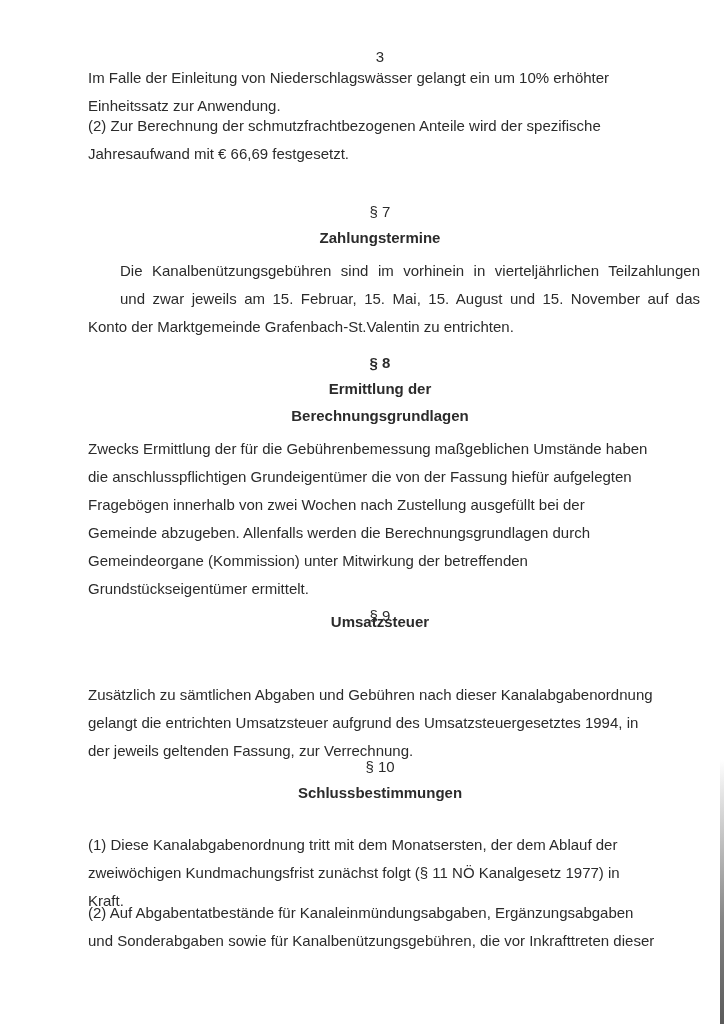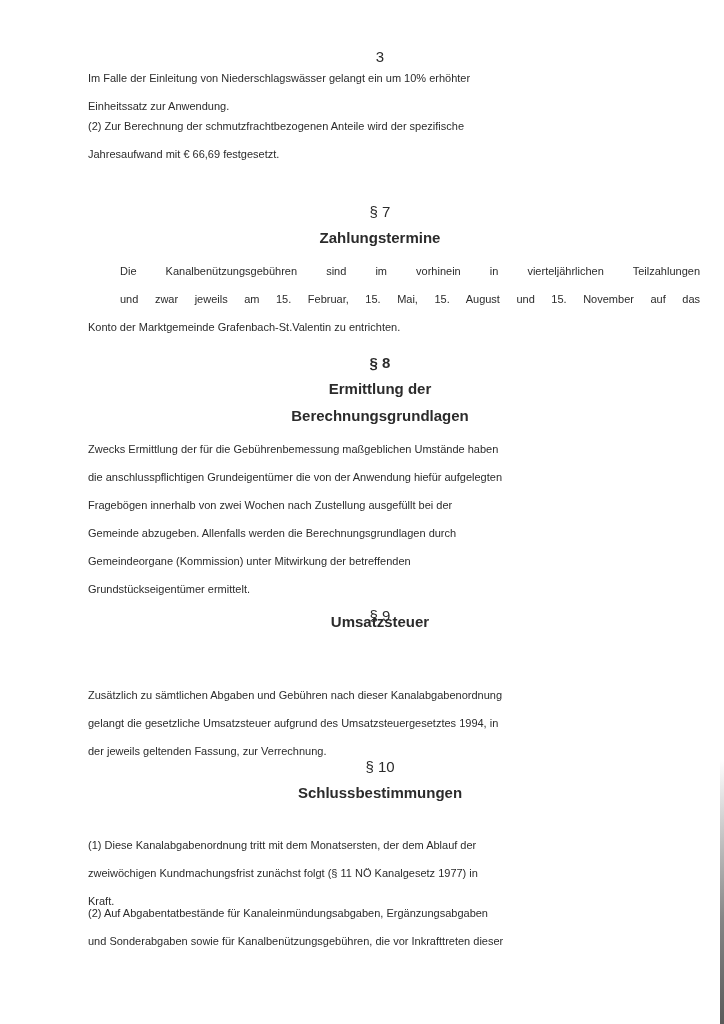--- a/index.html
+++ b/index.html
@@ -6,21 +6,21 @@
     body {
       width: 724px; height: 1024px; background: #ffffff; position: relative; overflow: hidden;
       font-family: "Liberation Sans", sans-serif; color: #2b2b2b;
     }
     .edge-shadow {
       position: absolute; right: 0; top: 760px; width: 4px; height: 264px;
       background: linear-gradient(to bottom, rgba(120,120,120,0) 0%, rgba(120,120,120,0.9) 60%, rgba(90,90,90,1) 100%);
     }
     .page { position: absolute; left: 88px; top: 0; width: 584px; }
     .page-number { position: absolute; left: 0; width: 584px; top: 48px; text-align: center; font-size: 15px; }
-    .p { position: absolute; left: 0; width: 590px; font-size: 11px; line-height: 28px; }
+    .p { position: absolute; left: 0; width: 590px; font-size: 15px; line-height: 28px; }
     .center { position: absolute; left: 0; width: 584px; text-align: center; font-size: 15px; line-height: 28px; }
     .bold { font-weight: bold; }
     .line { display: block; white-space: nowrap; }
     .jline { display: block; text-align: justify; text-align-last: justify; width: 580px; margin-left: 32px; }
   </style>
 </head>
 <body>
 
 <div class="edge-shadow"></div>
 
@@ -44,32 +44,32 @@
     <span class="jline">Die Kanalbenützungsgebühren sind im vorhinein in vierteljährlichen Teilzahlungen</span>
     <span class="jline">und zwar jeweils am 15. Februar, 15. Mai, 15. August und 15. November auf das</span>
     <span class="line">Konto der Marktgemeinde Grafenbach-St.Valentin zu entrichten.</span>
   </div>
 
   <div class="center bold" style="top:349px;">§ 8</div>
   <div class="center bold" style="top:375px;">Ermittlung der</div>
   <div class="center bold" style="top:402px;">Berechnungsgrundlagen</div>
   <div class="p" style="top:435px;">
     <span class="line">Zwecks Ermittlung der für die Gebührenbemessung maßgeblichen Umstände haben</span>
-    <span class="line">die anschlusspflichtigen Grundeigentümer die von der Anwendung hiefür aufgelegten</span>
+    <span class="line">die anschlusspflichtigen Grundeigentümer die von der Fassung hiefür aufgelegten</span>
     <span class="line">Fragebögen innerhalb von zwei Wochen nach Zustellung ausgefüllt bei der</span>
     <span class="line">Gemeinde abzugeben. Allenfalls werden die Berechnungsgrundlagen durch</span>
     <span class="line">Gemeindeorgane (Kommission) unter Mitwirkung der betreffenden</span>
     <span class="line">Grundstückseigentümer ermittelt.</span>
   </div>
 
   <div class="center" style="top:602px;">§ 9</div>
   <div class="center bold" style="top:608px;">Umsatzsteuer</div>
   <div class="p" style="top:661px;margin-top:20px;">
     <span class="line">Zusätzlich zu sämtlichen Abgaben und Gebühren nach dieser Kanalabgabenordnung</span>
-    <span class="line">gelangt die gesetzliche Umsatzsteuer aufgrund des Umsatzsteuergesetztes 1994, in</span>
+    <span class="line">gelangt die entrichten Umsatzsteuer aufgrund des Umsatzsteuergesetztes 1994, in</span>
     <span class="line">der jeweils geltenden Fassung, zur Verrechnung.</span>
   </div>
 
   <div class="center" style="top:753px;">§ 10</div>
   <div class="center bold" style="top:779px;">Schlussbestimmungen</div>
   <div class="p" style="top:803px;margin-top:28px;">
     <span class="line">(1) Diese Kanalabgabenordnung tritt mit dem Monatsersten, der dem Ablauf der</span>
     <span class="line">zweiwöchigen Kundmachungsfrist zunächst folgt (§ 11 NÖ Kanalgesetz 1977) in</span>
     <span class="line">Kraft.</span>
   </div>

